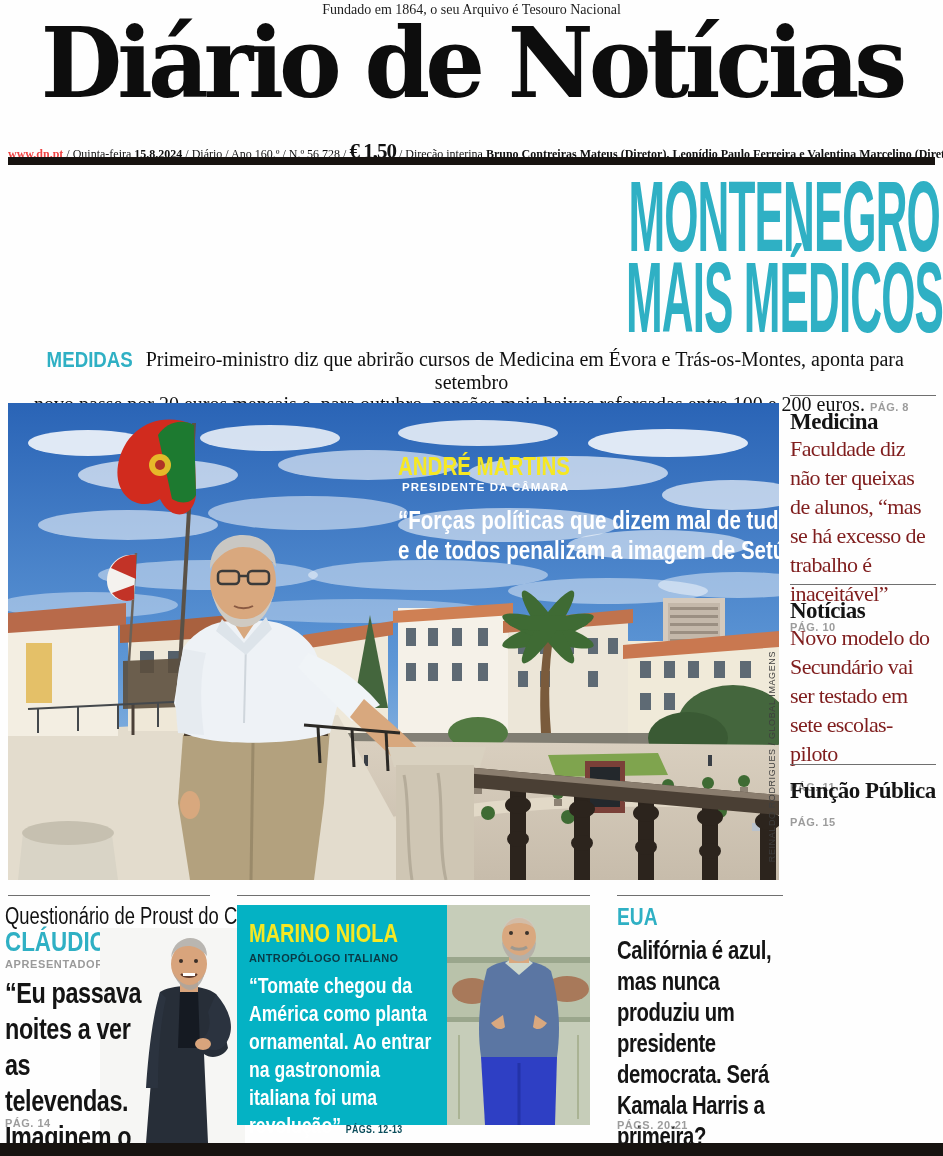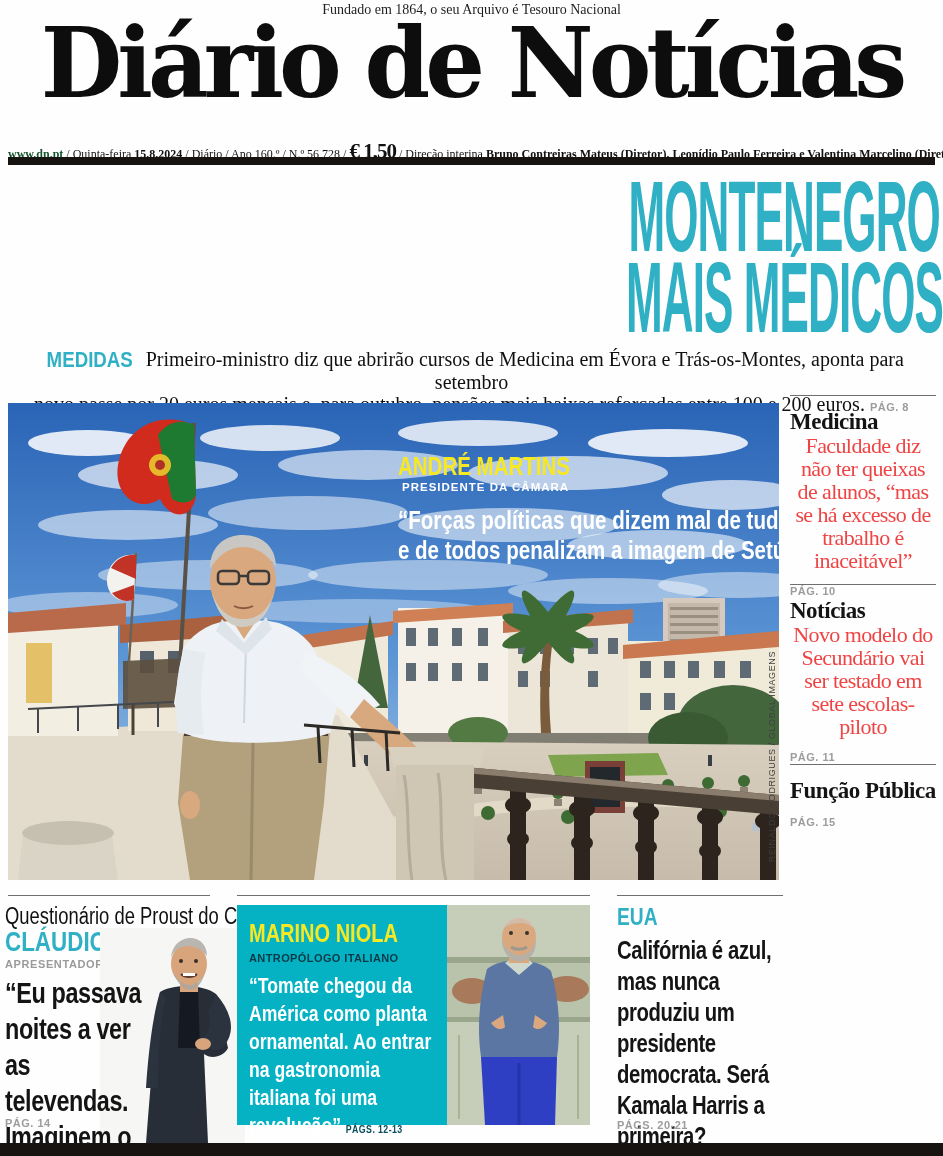--- a/index.html
+++ b/index.html
@@ -7,21 +7,21 @@
         font-family:"Liberation Sans",sans-serif;overflow:hidden;color:#141414;}
   
   .tagline{position:absolute;top:2px;left:0;width:100%;text-align:center;
            font-family:"Liberation Serif",serif;font-size:14px;color:#1d1d1d;}
   .masthead{position:absolute;top:8px;left:0;width:100%;text-align:center;
             font-family:"DejaVu Serif",serif;font-weight:bold;font-size:94px;
             letter-spacing:-5px;line-height:1.18;transform:scaleY(1.04);color:#0d0d0d;}
   .dateline{position:absolute;top:139px;left:8px;width:930px;white-space:nowrap;
             font-family:"Liberation Serif",serif;font-size:12px;color:#111;}
   .dateline b{font-weight:bold;}
-  .dn-url{color:#14532d;font-weight:bold;text-decoration:none;}
+  .dn-url{color:#ef4444;font-weight:bold;text-decoration:none;}
   .price{font-size:21px;font-weight:bold;letter-spacing:-1px;}
   .toprule{position:absolute;top:157px;left:8px;width:927px;height:8px;background:#171310;}
   
   .headline{position:absolute;top:176px;left:0;width:100%;text-align:center;color:#2fb0c4;}
   .headline .hl{display:inline-block;white-space:nowrap;font-weight:bold;font-size:100px;
                 line-height:.81;transform:scaleX(.44);transform-origin:center top;letter-spacing:-2px;}
   .deck{position:absolute;top:348px;left:12px;width:919px;text-align:center;
         font-family:"Liberation Serif",serif;font-size:20px;line-height:22px;color:#101010;}
   .kicker-teal{display:inline-block;font-family:"Liberation Sans",sans-serif;font-weight:bold;
         font-size:22px;color:#2fb0c4;transform:scaleX(.85);transform-origin:center;vertical-align:-1px;}
@@ -39,21 +39,21 @@
   .ph-quote .q{display:block;font-weight:bold;font-size:25px;color:#fff;line-height:30px;
            transform:scaleX(.82);transform-origin:left;white-space:nowrap;}
   .ph-pref{margin-top:8px;color:#2d6da8;}
   .ph-pref .pref{color:#2d6da8;}
   .credit{position:absolute;right:2px;bottom:18px;writing-mode:vertical-rl;transform:rotate(180deg);
           font-size:9px;color:#3e3e3e;letter-spacing:.6px;}
   
   .side-item{position:absolute;left:790px;width:146px;border-top:1px solid #6f6f6f;
              font-family:"Liberation Serif",serif;}
   .side-title{font-weight:bold;font-size:23px;letter-spacing:-.5px;margin-top:13px;line-height:25px;}
-  .side-text{font-size:22px;line-height:23px;letter-spacing:-.6px;color:#ef4444;text-align:center;}
+  .side-text{font-size:22px;line-height:29px;letter-spacing:-.6px;color:#7f1d1d;}
   .side-pref{margin-top:9px;}
   
   .rule{position:absolute;height:1px;background:#6f6f6f;}
   .b-kicker{position:absolute;left:5px;top:903px;display:inline-block;font-size:23px;
             transform:scaleX(.8);transform-origin:left;white-space:nowrap;color:#111;}
   .b-name{position:absolute;left:5px;top:926px;display:inline-block;font-weight:bold;font-size:28px;
           color:#2fb0c4;transform:scaleX(.8);transform-origin:left;white-space:nowrap;}
   .b-role{position:absolute;left:5px;top:958px;font-weight:bold;font-size:11px;color:#9a9a9a;letter-spacing:.6px;}
   .b-quote{position:absolute;left:5px;top:975px;width:176px;font-weight:bold;font-size:30px;
            line-height:36px;color:#141414;transform:scaleX(.78);transform-origin:left top;letter-spacing:-.5px;}

